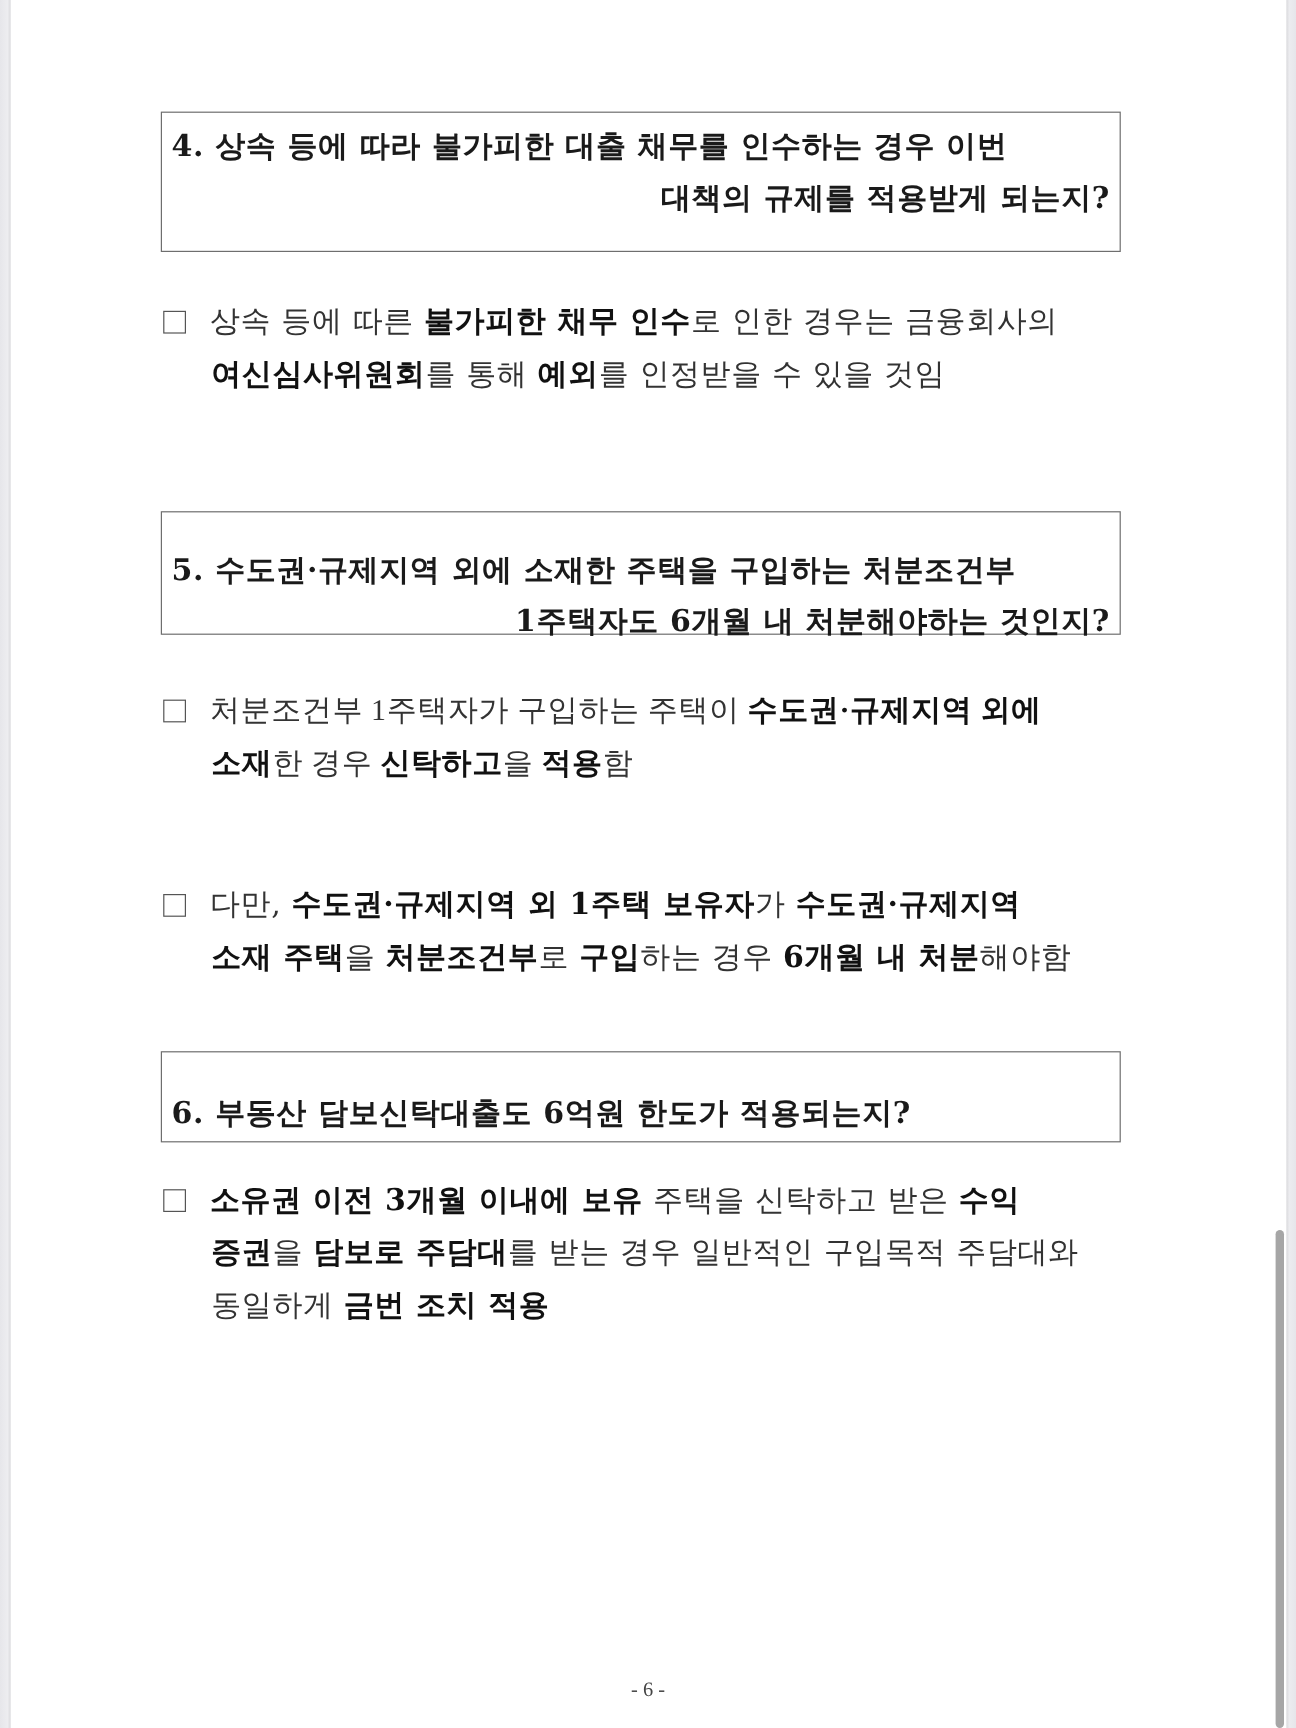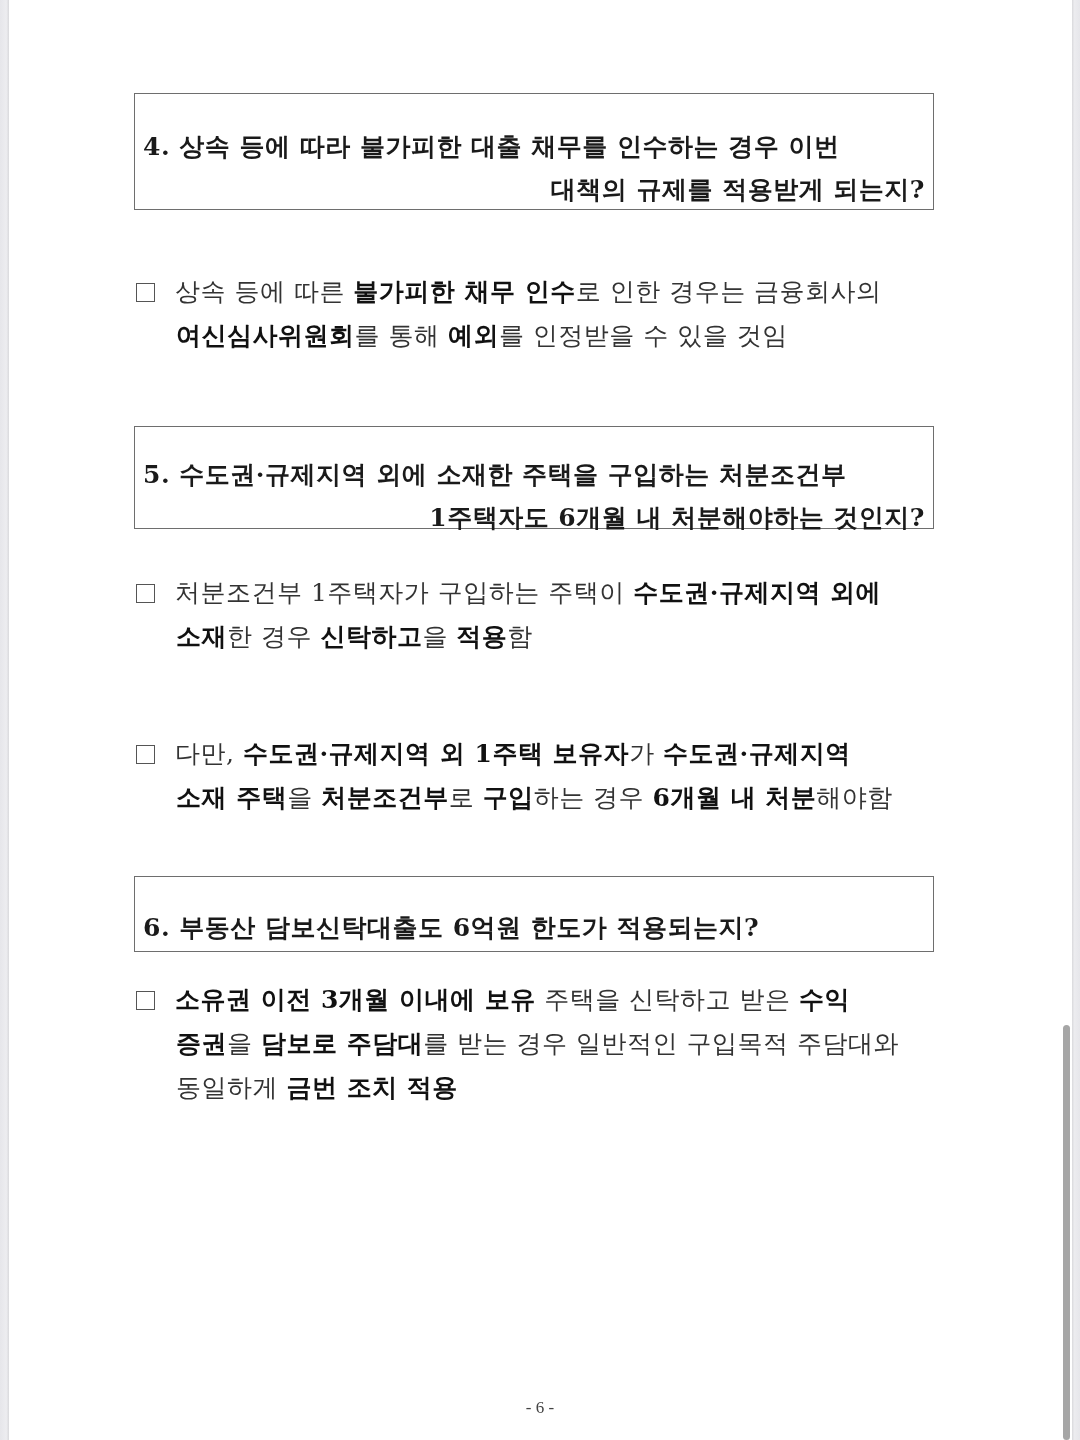--- a/index.html
+++ b/index.html
@@ -38,21 +38,21 @@
       border: 1.5px solid #6e6e6e;
       box-sizing: border-box;
       font-weight: bold;
       font-size: 25px;
       line-height: 43px;
       padding: 0 8px 0 8px;
       color: #1a1a1a;
     }
     .qline { display: block; white-space: nowrap; letter-spacing: 0.5px; }
     .qline.indent { padding-left: 35px; text-align: right; }
-    .q4 { top: 93px; height: 117px; padding-top: 31px; }
+    .q4 { top: 93px; height: 117px; padding-top: 6px; }
     .q5 { top: 426px; height: 103px; padding-top: 26px; }
     .q6 { top: 876px; height: 76px; padding-top: 29px; }
 
     .answer {
       position: absolute;
       left: 136px;
       width: 815px;
       font-size: 25px;
       line-height: 44px;
       color: #333333;
@@ -61,22 +61,22 @@
     .aline.indent { padding-left: 40px; }
     .checkbox {
       display: inline-block;
       width: 19px; height: 19px;
       border: 1.5px solid #555555;
       box-sizing: border-box;
       vertical-align: -2px;
       margin-right: 20px;
     }
     .b { font-weight: bold; color: #111111; }
-    .a4 { top: 246px; margin-top: 24px; }
-    .a5a { top: 571px; }
+    .a4 { top: 246px; }
+    .a5a { top: 571px; font-family: Liberation Serif, serif; }
     .a5b { top: 732px; }
     .a6 { top: 978px; }
 
     .page-number {
       position: absolute;
       left: 0; width: 1080px;
       top: 1398px;
       text-align: center;
       font-size: 17px;
       color: #444444;

